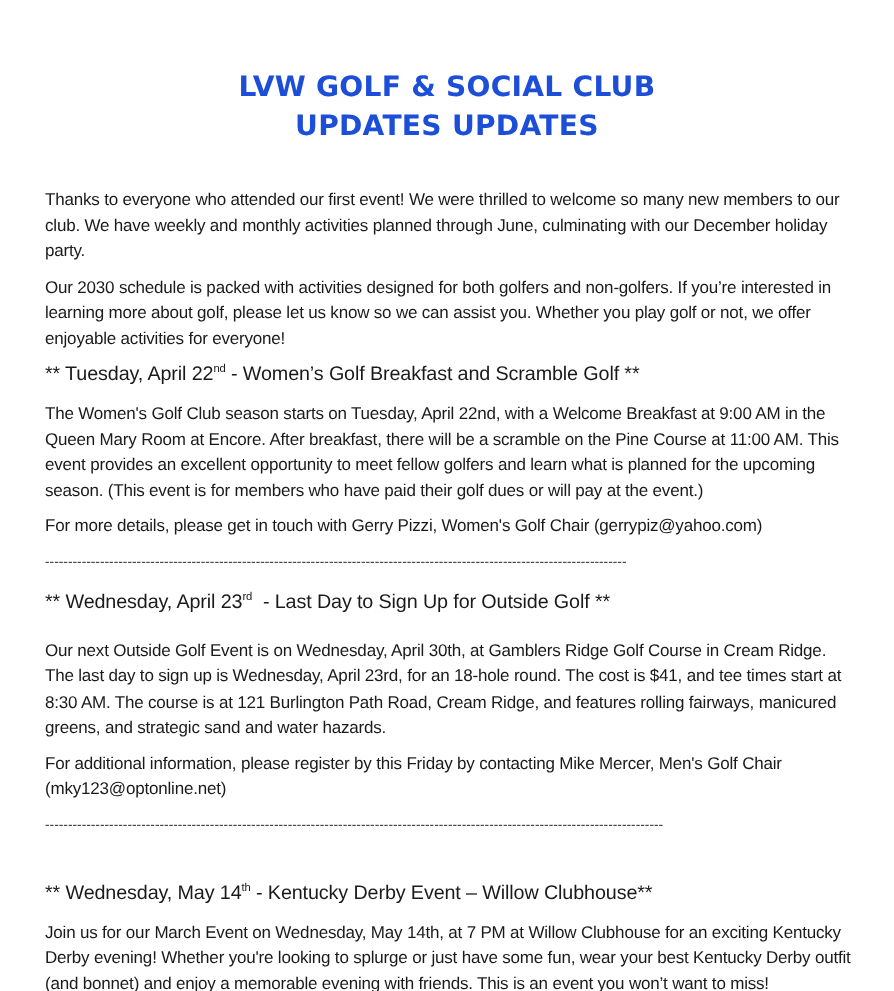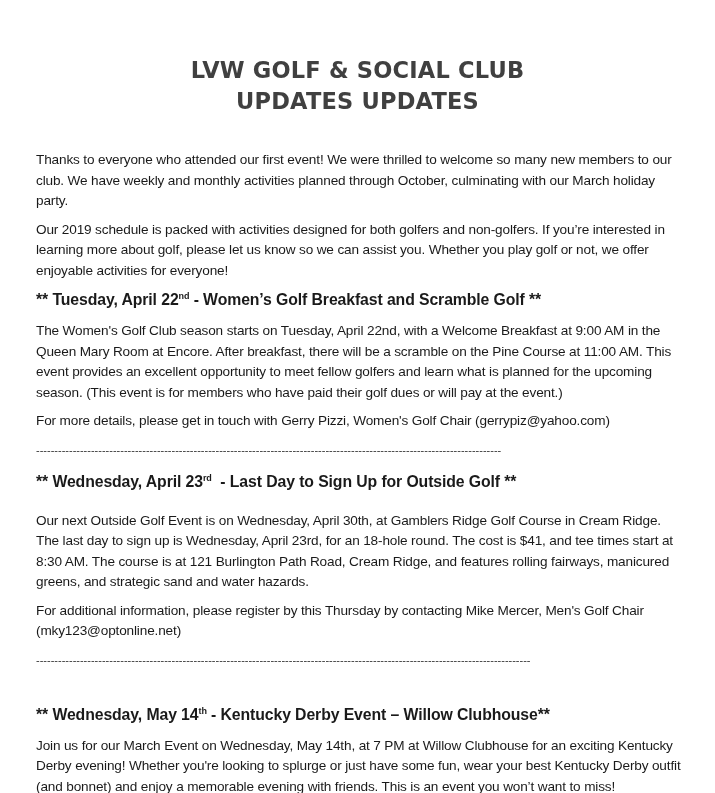--- a/index.html
+++ b/index.html
@@ -1,55 +1,55 @@
 <!DOCTYPE html>
 <html><head>
 <meta charset="utf-8">
 <style>
   html, body { margin: 0; padding: 0; background: #ffffff; }
   body { width: 715px; height: 793px; overflow: hidden; font-family: "Liberation Sans", sans-serif; color: #1a1a1a; }
   .page { position: relative; width: 715px; height: 793px; }
-  .title { position: absolute; left: 0; width: 715px; top: 55px; text-align: center; color: #404040; font-family: "DejaVu Sans", sans-serif; font-weight: bold; font-size: 22.5px; line-height: 31px; letter-spacing: 0.2px; }
+  .title { position: absolute; left: 0; width: 715px; top: 55px; text-align: center; color: #1d4ed8; font-family: "DejaVu Sans", sans-serif; font-weight: bold; font-size: 22.5px; line-height: 31px; letter-spacing: 0.2px; }
   .content { position: absolute; left: 36px; top: 150px; width: 650px; }
   p { margin: 0; font-size: 13.6px; line-height: 20.5px; letter-spacing: -0.15px; }
   .para { margin-bottom: 8px; }
-  h2 { margin: 0; font-size: 15.8px; line-height: 22px; font-weight: bold; letter-spacing: -0.1px; }
+  h2 { margin: 0; font-size: 15.8px; line-height: 22px; font-weight: normal; letter-spacing: -0.1px; }
   sup { font-size: 9px; line-height: 0; vertical-align: super; }
   .divider { font-size: 11px; letter-spacing: 0px; color: #333; overflow: hidden; white-space: nowrap; line-height: 14px; }
   b { font-weight: normal; }
 </style>
 </head>
 <body>
 
 <div class="page">
   <div class="title">
     <div>LVW GOLF &amp; SOCIAL CLUB</div>
     <div>UPDATES UPDATES</div>
   </div>
 
   <div class="content">
-    <p class="para">Thanks to everyone who attended our first event! We were thrilled to welcome so many new members to our club. We have weekly and monthly activities planned through October, culminating with our March holiday party.</p>
-    <p class="para">Our 2019 schedule is packed with activities designed for both golfers and non-golfers. If you’re interested in learning more about golf, please let us know so we can assist you. Whether you play golf or not, we offer enjoyable activities for everyone!</p>
+    <p class="para">Thanks to everyone who attended our first event! We were thrilled to welcome so many new members to our club. We have weekly and monthly activities planned through June, culminating with our December holiday party.</p>
+    <p class="para">Our 2030 schedule is packed with activities designed for both golfers and non-golfers. If you’re interested in learning more about golf, please let us know so we can assist you. Whether you play golf or not, we offer enjoyable activities for everyone!</p>
 
     <h2 style="margin-top:2px; margin-bottom:10px;">
       <span>** Tuesday, April 22</span><sup>nd</sup><span> - Women’s Golf Breakfast and Scramble Golf **</span>
     </h2>
     <p class="para">
       <span>The Women's Golf Club season starts on </span><b>Tuesday, April 22nd</b><span>, with a Welcome Breakfast at 9:00 AM in the Queen Mary Room at Encore. After breakfast, there will be a scramble on the Pine Course at 11:00 AM. This event provides an excellent opportunity to meet fellow golfers and learn what is planned for the upcoming season. (This event is for members who have paid their golf dues or will pay at the event.)</span>
     </p>
     <p class="para">For more details, please get in touch with Gerry Pizzi, Women's Golf Chair (gerrypiz@yahoo.com)</p>
     <div class="divider" style="width:522px; margin-top:11px; margin-bottom:14px;">-------------------------------------------------------------------------------------------------------------------------------</div>
 
     <h2 style="margin-bottom:18px;">
       <span>** Wednesday, April 23</span><sup>rd</sup><span style="white-space:pre;">  - Last Day to Sign Up for Outside Golf **</span>
     </h2>
     <p class="para">
       <span>Our next Outside Golf Event is on </span><b>Wednesday, April 30th</b><span>, at Gamblers Ridge Golf Course in Cream Ridge. The last day to sign up is Wednesday, April 23rd, for an 18-hole round. The cost is $41, and tee times start at 8:30 AM. The course is at 121 Burlington Path Road, Cream Ridge, and features rolling fairways, manicured greens, and strategic sand and water hazards.</span>
     </p>
-    <p class="para">For additional information, please register by this Thursday by contacting Mike Mercer, Men's Golf Chair (mky123@optonline.net)</p>
+    <p class="para">For additional information, please register by this Friday by contacting Mike Mercer, Men's Golf Chair (mky123@optonline.net)</p>
     <div class="divider" style="width:556px; margin-top:11px; margin-bottom:14px;">---------------------------------------------------------------------------------------------------------------------------------------</div>
 
     <h2 style="margin-bottom:10px;margin-top:37px;">
       <span>** Wednesday, May 14</span><sup>th</sup><span> - Kentucky Derby Event – Willow Clubhouse**</span>
     </h2>
     <p class="para">
       <span>Join us for our March Event on </span><b>Wednesday, May 14th,</b><span> at 7 PM at Willow Clubhouse for an exciting Kentucky Derby evening! Whether you're looking to splurge or just have some fun, wear your best Kentucky Derby outfit (and bonnet) and enjoy a memorable evening with friends. This is an event you won’t want to miss!</span>
     </p>
   </div>
 </div>

